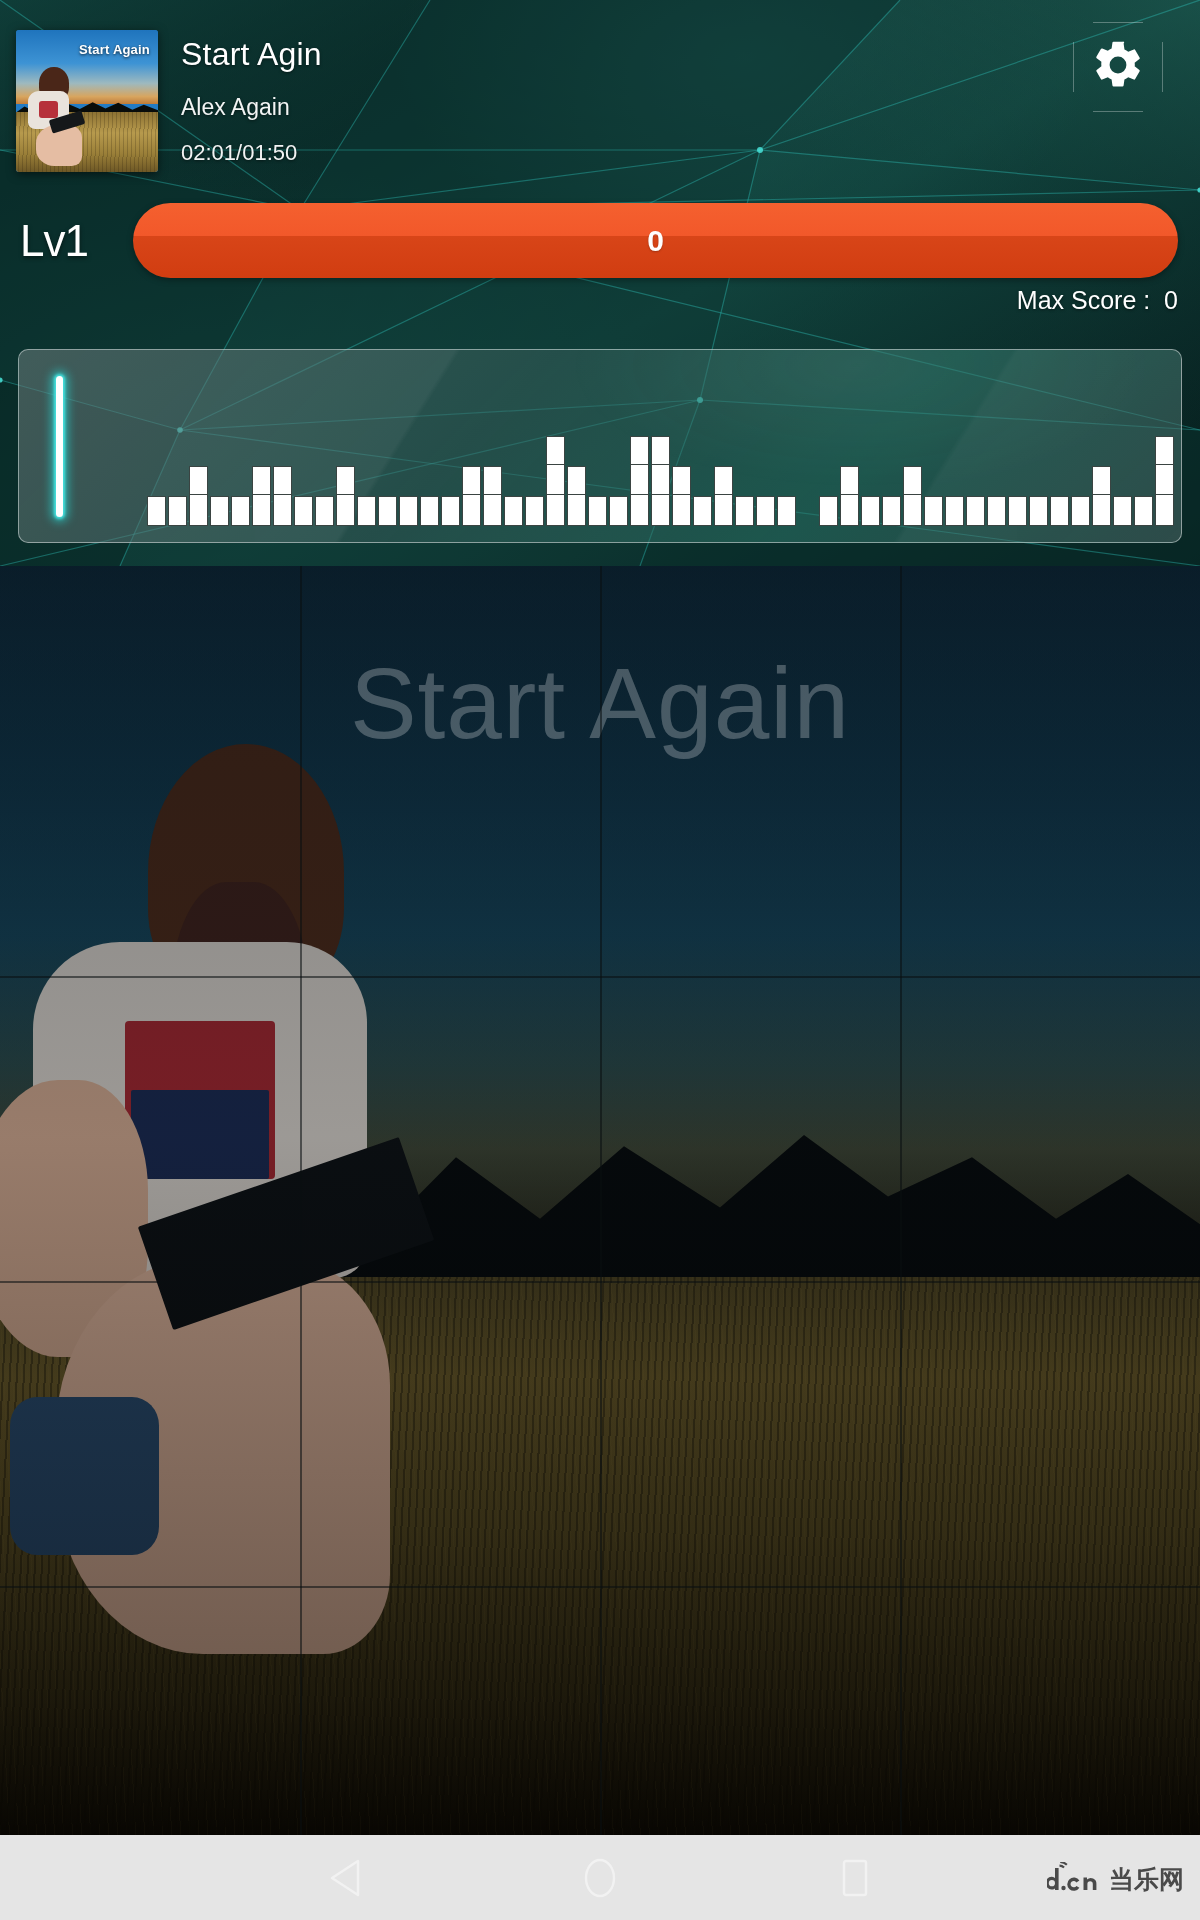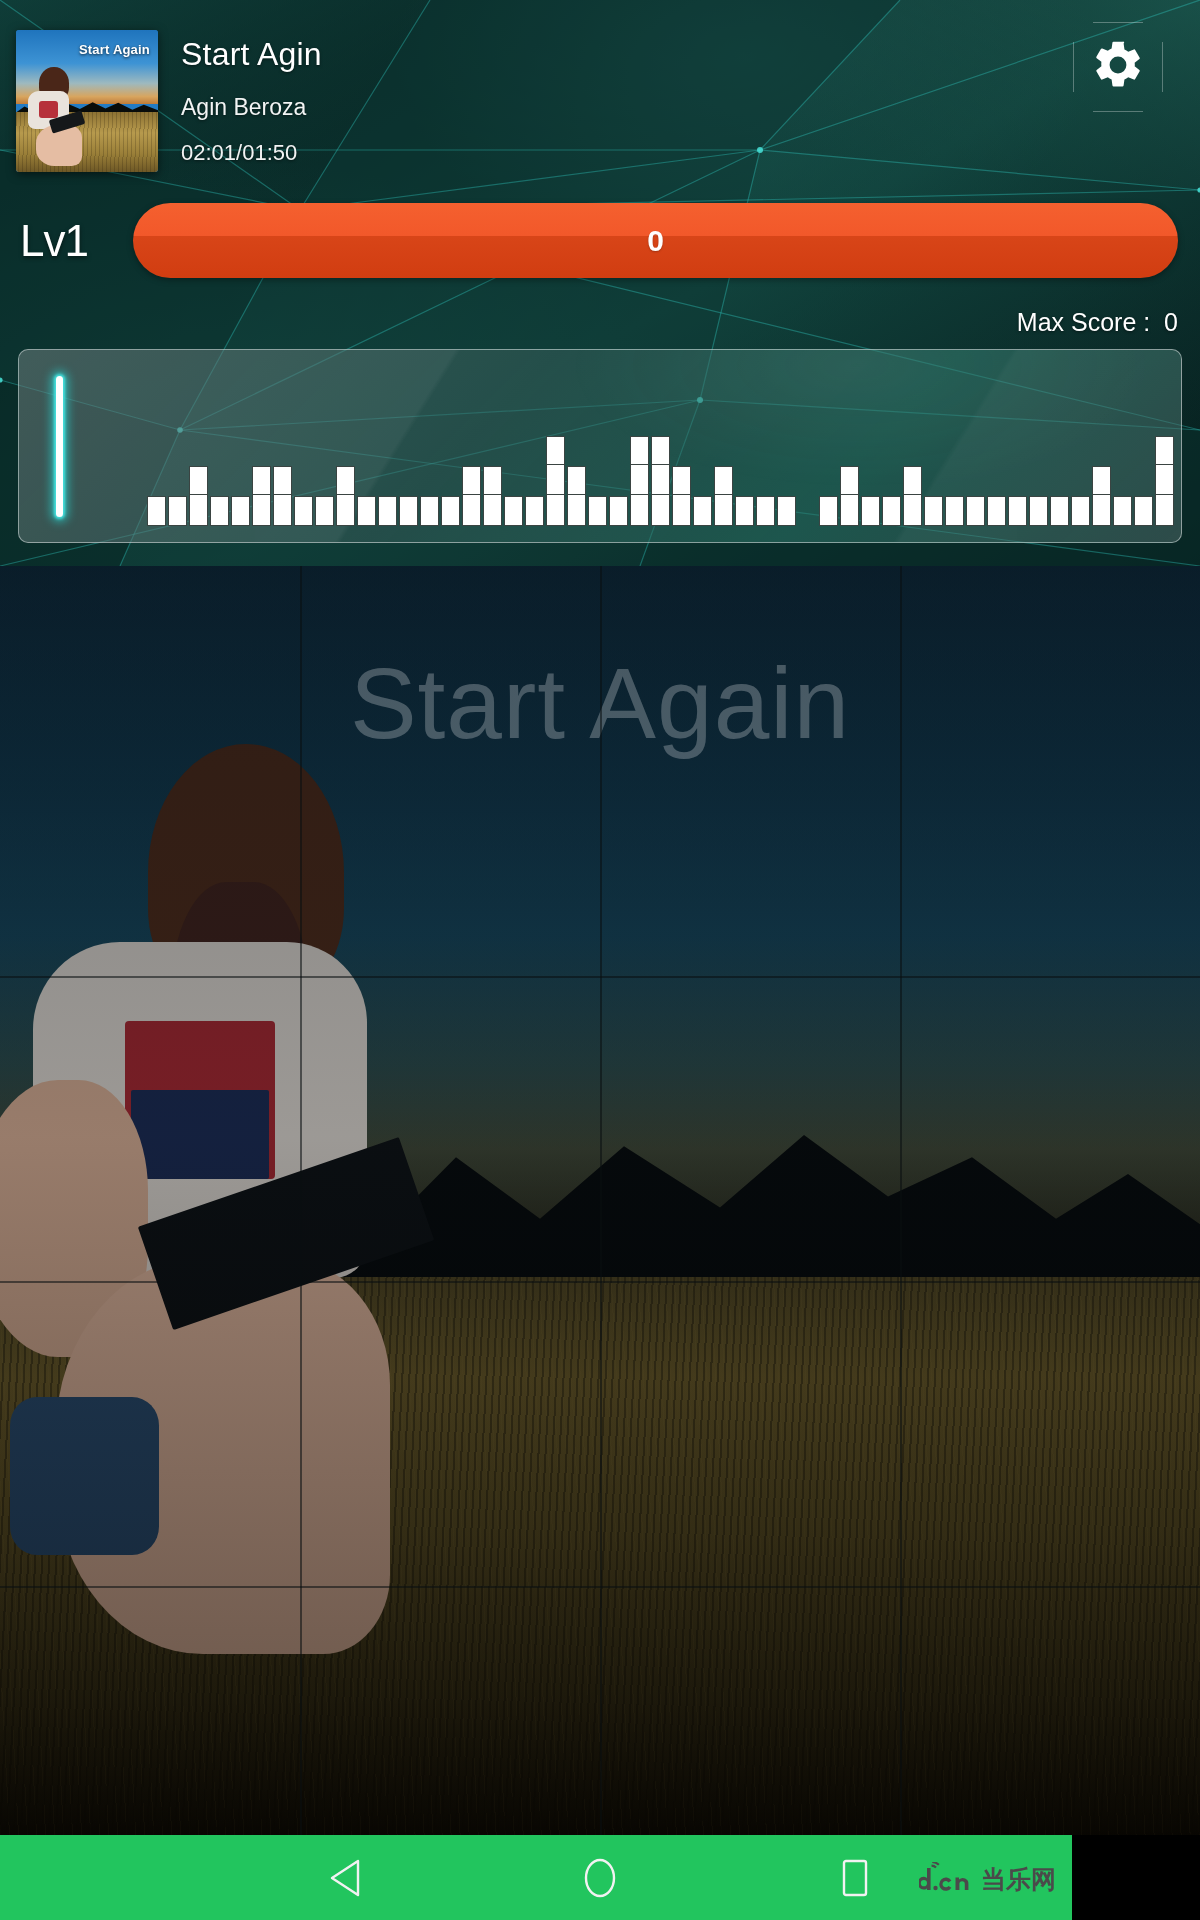--- a/index.html
+++ b/index.html
@@ -61,21 +61,21 @@
   .focus-frame .edge { position:absolute; background:rgba(255,255,255,.30); }
   .gear-wrap { position:absolute; left:50%; top:50%; transform:translate(-50%,-50%); }
 
   
   .lv-label { position:absolute; left:20px; top:216px; color:#fff; font-size:44px; font-weight:500;
     letter-spacing:-1px; text-shadow:0 2px 4px rgba(0,0,0,.5); }
   .score-bar { position:absolute; left:133px; top:203px; width:1045px; height:75px; border-radius:38px;
     background:linear-gradient(180deg,#f4602f 0%,#f2582a 44%,#d84518 44.5%,#d13d11 100%);
     box-shadow:0 2px 6px rgba(0,0,0,.35); display:flex; align-items:center; justify-content:center; }
   .score-val { color:#fff; font-size:30px; font-weight:700; text-shadow:0 1px 2px rgba(0,0,0,.25); }
-  .max-score { position:absolute; right:22px; top:308px; color:#fff; font-size:25px; font-weight:400;
+  .max-score { position:absolute; right:22px; top:286px; color:#fff; font-size:25px; font-weight:400;
     text-shadow:0 1px 3px rgba(0,0,0,.5); }
 
   
   .wave-panel { position:absolute; left:18px; top:349px; width:1164px; height:194px;
     border:1px solid rgba(225,232,232,.55); border-radius:10px; overflow:hidden;
     background:linear-gradient(135deg, rgba(90,110,110,.55) 0%, rgba(58,96,92,.5) 40%, rgba(45,120,106,.55) 70%, rgba(70,100,98,.5) 100%); }
   .wave-sheen { position:absolute; inset:0; opacity:.55;
     background:
       linear-gradient(122deg, rgba(255,255,255,.10) 0 34%, transparent 34.5%),
       linear-gradient(-58deg, rgba(255,255,255,.07) 0 22%, transparent 22.5%),
@@ -111,21 +111,21 @@
   .ph-dark  { position:absolute; inset:0; background:linear-gradient(180deg, rgba(4,10,16,.42) 0%, rgba(4,10,16,.30) 45%, rgba(0,0,0,.55) 100%); }
 
   .overlay-title { position:absolute; left:0; right:0; top:80px; text-align:center;
     color:rgba(215,220,222,.30); font-size:100px; font-weight:400; letter-spacing:1px; }
 
   .grid-lines { position:absolute; inset:0; }
   .gl-v { position:absolute; top:0; bottom:0; width:2px; background:rgba(10,14,16,.55); }
   .gl-h { position:absolute; left:0; right:0; height:2px; background:rgba(10,14,16,.55); }
 
   
-  .navbar { position:absolute; left:0; bottom:0; width:1072px; height:85px; background:#22c55e; }
+  .navbar { position:absolute; left:0; bottom:0; width:1200px; height:85px; background:#e5e5e5; }
   .nav-btn { position:absolute; top:0; height:85px; width:120px; display:flex; align-items:center; justify-content:center; cursor:pointer; }
   .nav-back   { left:285px; }
   .nav-home   { left:540px; }
   .nav-recent { left:795px; }
   .watermark  { position:absolute; right:16px; top:24px; height:40px; display:flex; align-items:center; gap:4px; }
 </style>
 </head>
 <body>
 
 <div class="screen">
@@ -182,21 +182,21 @@
         <div class="aa-hair"></div>
         <div class="aa-shirt"></div>
         <div class="aa-logo"></div>
         <div class="aa-legs"></div>
         <div class="aa-tab"></div>
       </div>
       <div class="aa-title">Start Again</div>
     </div>
 
     <div class="track-title">Start Agin</div>
-    <div class="track-artist">Agin Beroza</div>
+    <div class="track-artist">Alex Again</div>
     <div class="track-time">02:01/01:50</div>
 
     <div class="settings-btn">
       <div class="focus-frame">
         <span class="ff-tl"></span>
           <span class="ff-tr"></span>
         <span class="ff-bl"></span>
           <span class="ff-br"></span>
         <div class="edge" style="left:20px; top:0; right:20px; height:1px;"></div>
         <div class="edge" style="left:20px; bottom:0; right:20px; height:1px;"></div>

